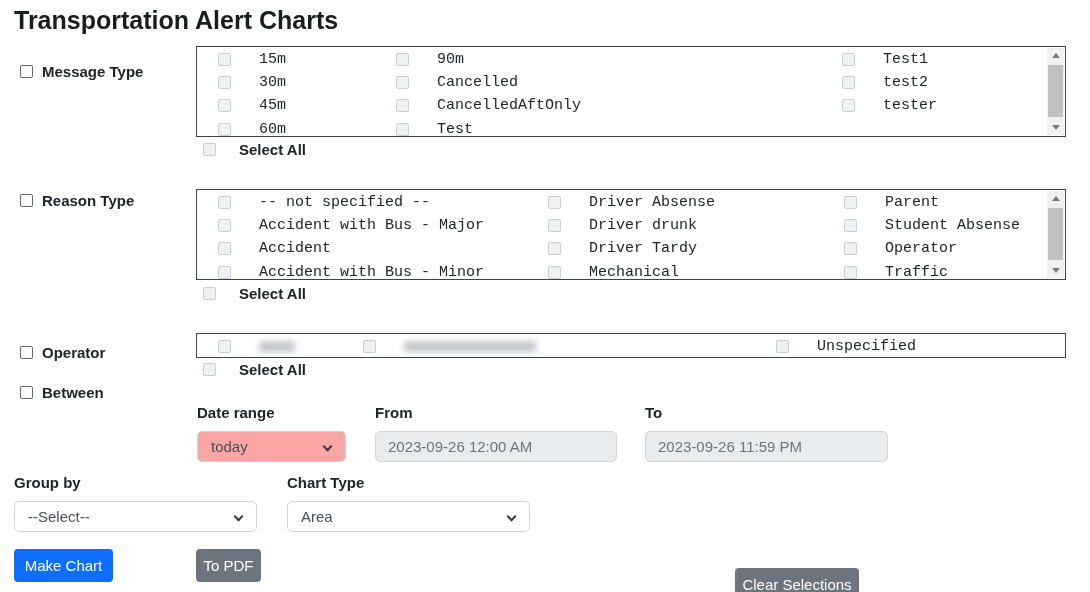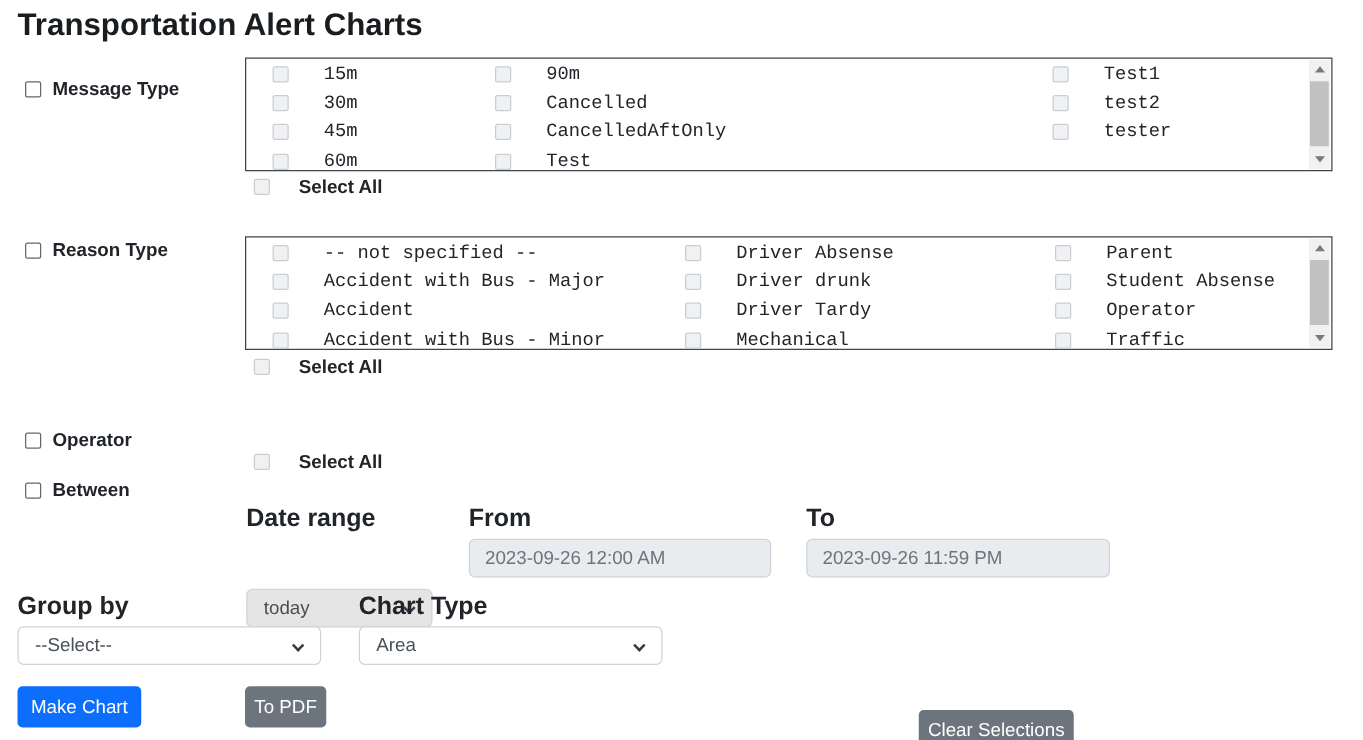--- a/index.html
+++ b/index.html
@@ -32,24 +32,24 @@
   .tri { width:0; height:0; border-left:4px solid transparent; border-right:4px solid transparent; }
   .tri-up { border-bottom:5px solid #7a7a7a; }
   .tri-down { border-top:5px solid #7a7a7a; }
   .sb-thumb { position:absolute; left:1px; width:15px; top:17px; height:52px; background:#c1c1c1; }
 
   
   .select-all { position:absolute; left:203px; display:flex; align-items:center; gap:23px; height:16px; }
   .select-all .txt { font-size:15px; font-weight:700; }
 
   
-  .fld-label { position:absolute; font-size:20px; font-weight:700; white-space:nowrap; }
+  .fld-label { position:absolute; font-size:15px; font-weight:700; white-space:nowrap; }
   .control { position:absolute; height:31px; border-radius:5px; font-size:15px; display:flex; align-items:center; }
   .sel { border:1px solid #ced4da; background:#fff; color:#495057; padding:0 30px 0 13px; justify-content:flex-start; cursor:default; }
-  .sel.gray { background:#e5e5e5;margin-top:40px; }
+  .sel.gray { background:#fca5a5; }
   .chev { position:absolute; right:14px; top:11px; width:7px; height:7px; border-right:2px solid #343a40; border-bottom:2px solid #343a40; transform:rotate(45deg); }
   .txtinput { border:1px solid #ced4da; background:#e9ecef; color:#6c757d; padding:12px 12px; font-size:15px; font-family:"Liberation Sans",sans-serif; border-radius:5px; width:100%; height:100%; }
   .inputwrap { position:absolute; height:31px; }
 
   
   .btn { position:absolute; height:33px; border:none; border-radius:4px; color:#fff; font-size:15px; font-family:"Liberation Sans",sans-serif; cursor:pointer; display:flex; align-items:center; justify-content:center; }
   .btn-primary { background:#0d6efd; }
   .btn-secondary { background:#6c757d; }
 </style>
 </head>
@@ -200,20 +200,40 @@
     </div>
   <div class="select-all" style="top:285px;">
     <span class="cb cb-list"></span>
     <span class="txt">Select All</span>
   </div>
 
   <div class="sec-label" style="top:344px;">
     <span class="cb cb-dark"></span>
     <span class="txt">Operator</span>
   </div>
+  <div class="listbox" style="top:333px; height:25px;">
+      <div class="lb-col" style="left: 21px;">
+        <label class="lb-item">
+          <span class="cb cb-list"></span>
+          <span class="redacted" style="width: 36px;"></span>
+        </label>
+      </div>
+      <div class="lb-col" style="left: 166px;">
+        <label class="lb-item">
+          <span class="cb cb-list"></span>
+          <span class="redacted" style="width: 132px;"></span>
+        </label>
+      </div>
+      <div class="lb-col" style="left: 579px;">
+        <label class="lb-item">
+          <span class="cb cb-list"></span>
+          <span class="lb-text">Unspecified</span>
+        </label>
+      </div>
+    </div>
   <div class="select-all" style="top:361px;">
     <span class="cb cb-list"></span>
     <span class="txt">Select All</span>
   </div>
 
   <div class="sec-label" style="top:384px;">
     <span class="cb cb-dark"></span>
     <span class="txt">Between</span>
   </div>
 

